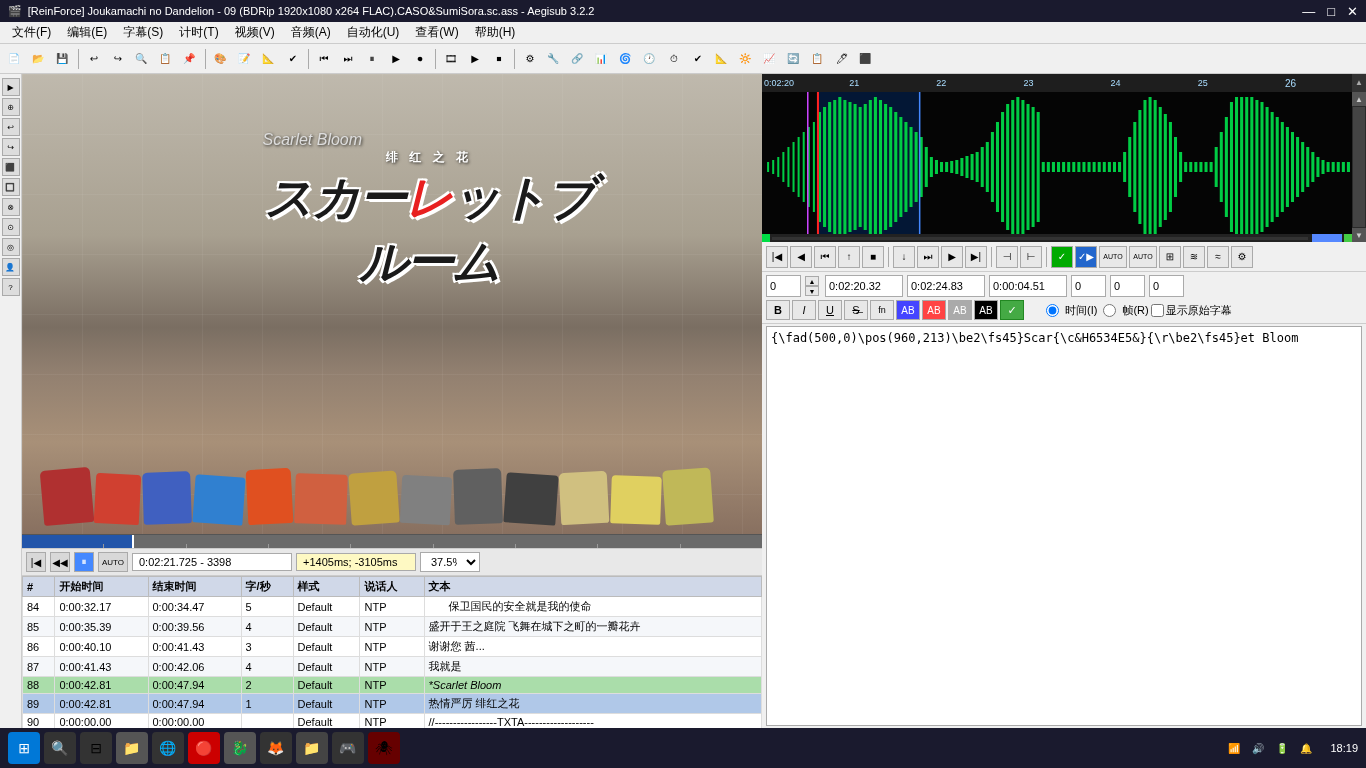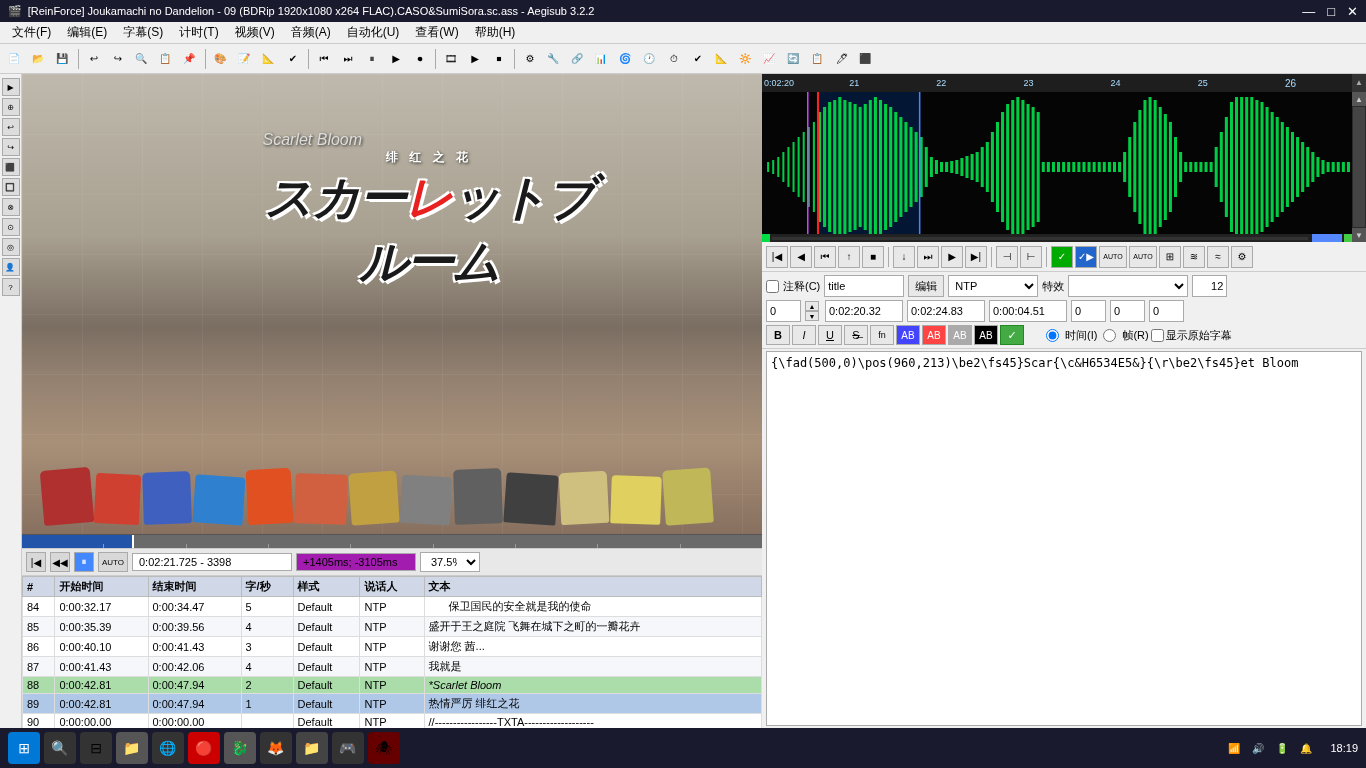--- a/index.html
+++ b/index.html
@@ -69,21 +69,21 @@
     .check-label { font-size: 11px; display: flex; align-items: center; gap: 2px; }
     
     
     #sub-text-area { background: #fff; border: 1px solid #aaa; margin: 2px 4px; font-size: 12px; color: #000; padding: 4px; min-height: 50px; font-family: monospace; flex: 1; }
     
     
     #playback-bar { height: 28px; background: #e8e8e8; display: flex; align-items: center; padding: 0 4px; gap: 4px; border-top: 1px solid #ccc; border-bottom: 1px solid #ccc; }
     .pb-btn { width: 20px; height: 20px; background: #d8d8d8; border: 1px solid #aaa; cursor: pointer; font-size: 10px; display: flex; align-items: center; justify-content: center; }
     .pb-btn.active { background: #4488ff; color: #fff; }
     .pb-timecode { background: #fff; border: 1px solid #aaa; padding: 2px 6px; font-size: 11px; min-width: 160px; }
-    .pb-offset { background: #a21caf; border: 1px solid #aaa; padding: 2px 6px; font-size: 11px; min-width: 120px; }
+    .pb-offset { background: #fef9c3; border: 1px solid #aaa; padding: 2px 6px; font-size: 11px; min-width: 120px; }
     .pb-zoom { background: #fff; border: 1px solid #aaa; padding: 2px 6px; font-size: 11px; }
     .pb-zoom-dropdown { width: 60px; }
     
     
     #sub-table-container { flex: 1; overflow-y: auto; background: #fff; }
     #sub-table { width: 100%; border-collapse: collapse; font-size: 11px; }
     #sub-table th { background: #d0d8e8; border: 1px solid #bbb; padding: 2px 4px; text-align: left; position: sticky; top: 0; }
     #sub-table td { border: 1px solid #ddd; padding: 2px 4px; white-space: nowrap; }
     #sub-table tr:nth-child(even) { background: #f5f7fa; }
     #sub-table tr.selected { background: #b0c8e8; }
@@ -529,36 +529,20 @@
       <button class="trans-btn" style="font-size:7px; width:28px;">AUTO</button>
       <button class="trans-btn" style="font-size:7px; width:28px;">AUTO</button>
       <button class="trans-btn">⊞</button>
       <button class="trans-btn">≋</button>
       <button class="trans-btn">≈</button>
       <button class="trans-btn">⚙</button>
     </div>
 
     <div id="sub-controls" style="padding:3px 4px;">
 
-      <div class="sc-row">
-        <input type="checkbox" style="">
-        <label style="font-size:11px;">注释(C)</label>
-        <input class="sc-input" style="width: 80px;" value="title">
-        <button class="sc-btn">编辑</button>
-        <select class="sc-dropdown" style="width:90px;">
-          <option>NTP</option>
-          <option>Default</option>
-          <option>title</option>
-        </select>
-        <label style="font-size:11px;">特效</label>
-        <select class="sc-dropdown" style="width:120px;">
-          <option></option>
-        </select>
-        <input class="sc-input sc-number" style="width: 35px; text-align: right;" value="12">
-      </div>
 
       <div class="sc-row">
         <input class="sc-input" style="width: 35px;" value="0">
         <div style="display:flex; flex-direction:column; margin-right:2px;">
           <button style="width:14px; height:10px; font-size:7px; background:#e8e8e8; border:1px solid #aaa; cursor:pointer; line-height:1; padding:0;">▲</button>
           <button style="width:14px; height:10px; font-size:7px; background:#e8e8e8; border:1px solid #aaa; cursor:pointer; line-height:1; padding:0;">▼</button>
         </div>
         <input class="sc-input timing-input" value="0:02:20.32" style="">
         <input class="sc-input timing-input" value="0:02:24.83" style="">
         <input class="sc-input duration-input" value="0:00:04.51" style="">

